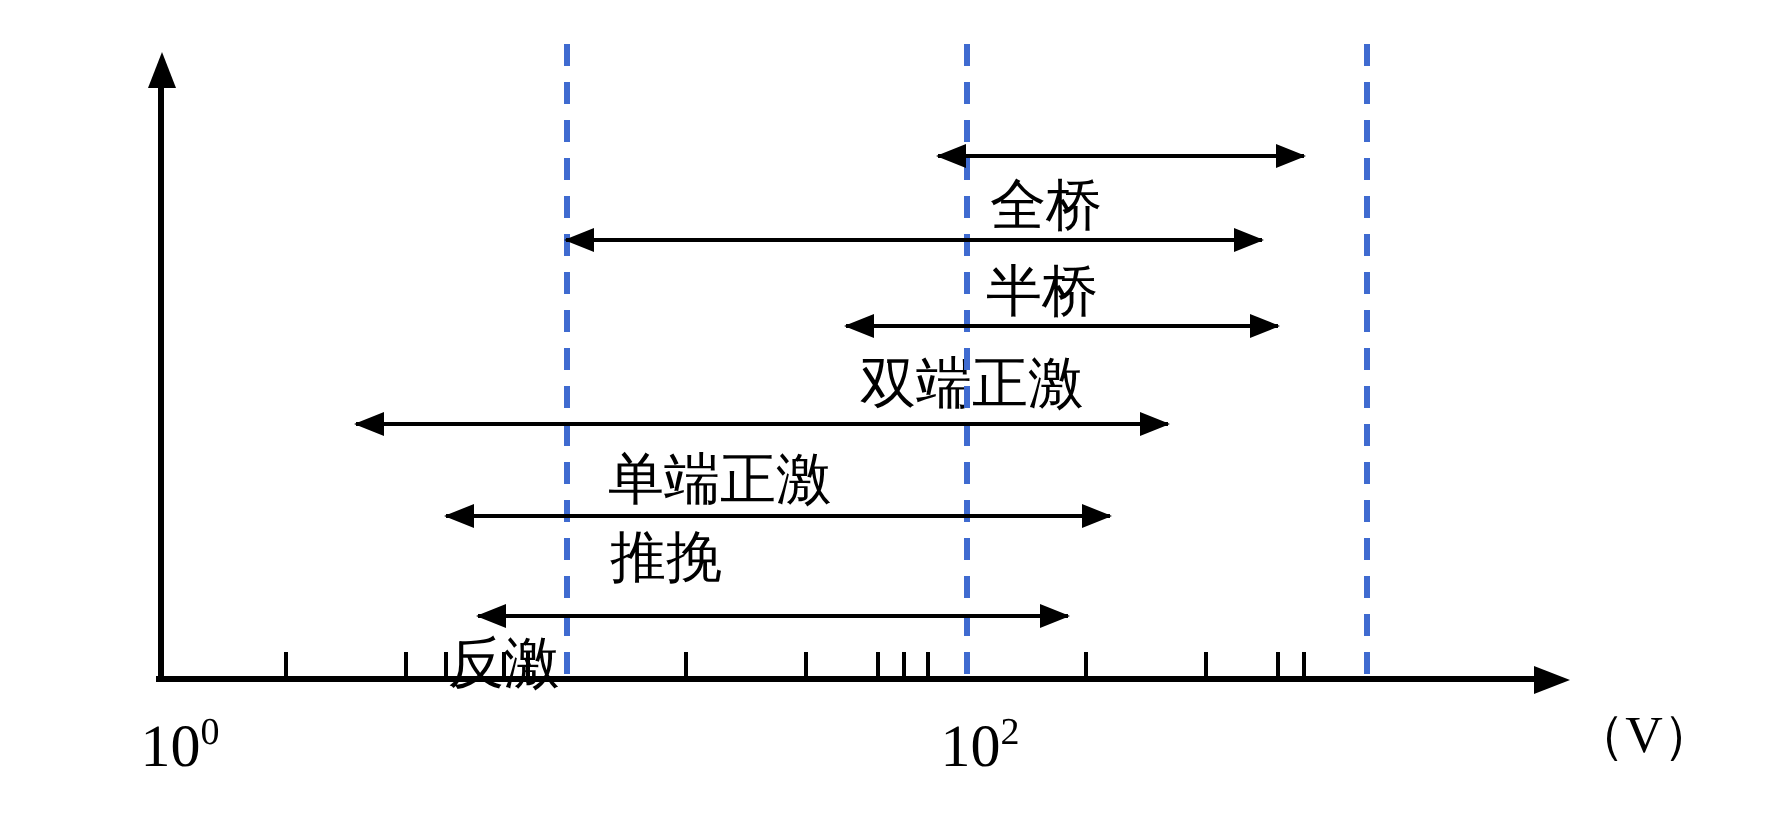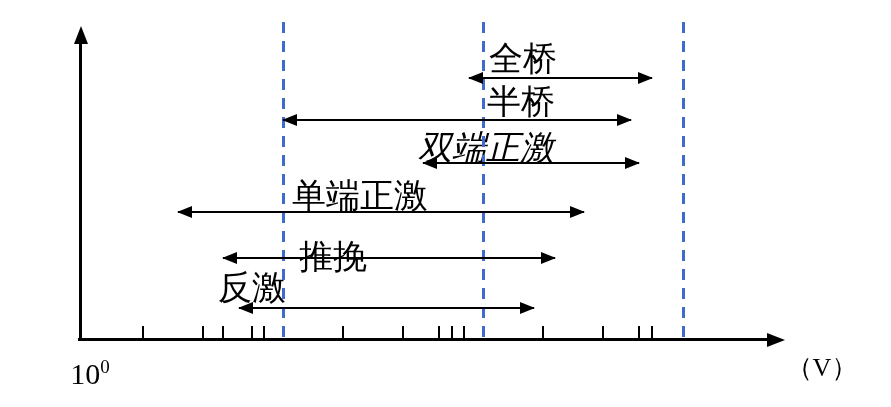--- a/index.html
+++ b/index.html
@@ -73,24 +73,25 @@
     content: ""; position: absolute;
     right: -1px; top: -7px;
     width: 0; height: 0;
     border-top: 6px solid transparent;
     border-bottom: 6px solid transparent;
     border-left: 15px solid #000;
   }
   
   .series-label {
     position: absolute;
-    font-size: 34px;
+    font-size: 28px;
     line-height: 30px;
     white-space: nowrap;
     transform: translateX(-50%);
+    margin-top: 45px;
   }
   .tick-label {
     position: absolute;
     top: 350px;
     font-size: 30px;
     line-height: 34px;
     white-space: nowrap;
     transform: translateX(-50%);
   }
   .tick-label sup { font-size: 19px; }
@@ -106,26 +107,27 @@
 </head>
 <body>
 
 <div class="fig" id="fig" style="--dash-color: #3F6BD0;">
 
   <div class="axis-y"></div>
   <div class="axis-x"></div>
 
   <div class="series-label" style="left: 523px; top: 44px;">全桥</div>
   <div class="series-label" style="left: 521px; top: 87px; text-align: center;">半桥</div>
-  <div class="series-label" style="left: 486px; top: 133px; font-style: italic;">双端正激</div>
+  <div class="series-label" style="left: 486px; top: 133px;">双端正激</div>
   <div class="series-label" style="left: 360px; top: 181px; text-align: center;">单端正激</div>
-  <div class="series-label" style="left: 333px; top: 242px;">推挽</div>
+  <div class="series-label" style="left: 333px; top: 220px;">推挽</div>
   <div class="series-label" style="left: 252px; top: 273px;">反激</div>
 
   <div class="tick-label" style="left: 90px;"><span>10</span><sup>0</sup></div>
+  <div class="tick-label" style="left: 490px;"><span>10</span><sup>2</sup></div>
 
   <div class="unit-label" style="left: 822px;">（V）</div>
 
 <div class="vline" style="left: 281.5px;"></div>
     <div class="vline" style="left: 481.5px;"></div>
     <div class="vline" style="left: 681.5px;"></div>
     <div class="tick" style="left: 142.206px;"></div>
     <div class="tick" style="left: 202.412px;"></div>
     <div class="tick" style="left: 221.794px;"></div>
     <div class="tick" style="left: 251.02px;"></div>

